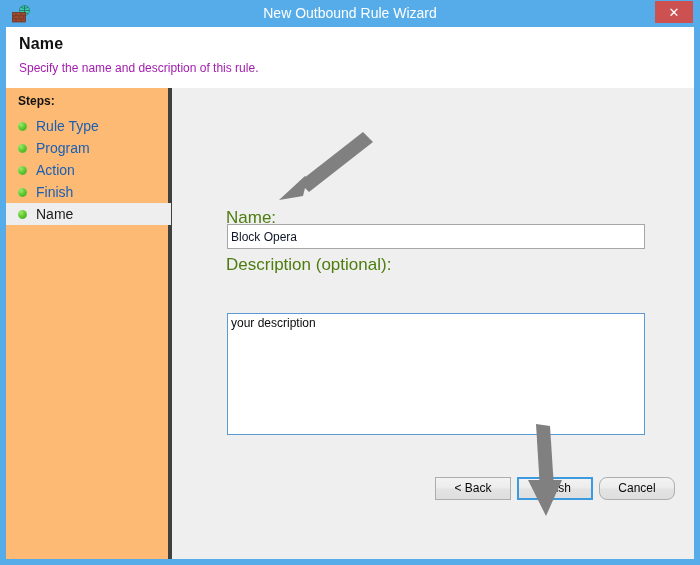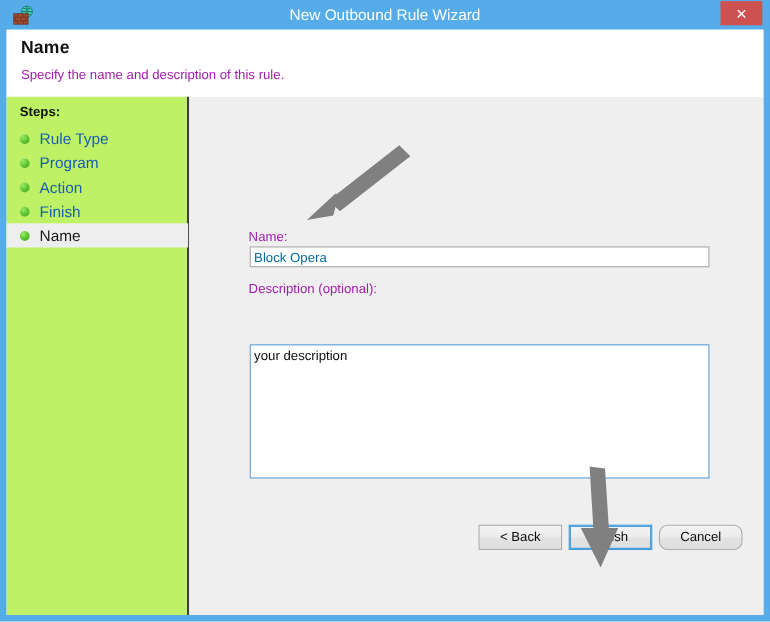--- a/index.html
+++ b/index.html
@@ -104,22 +104,22 @@
     left: 0; top: 61px;
     width: 688px;
     height: 471px;
   }
 
   .sidebar {
     position: absolute;
     left: 0; top: 0;
     width: 166px;
     height: 471px;
-    background: #bef264;
-    border-right: 2px solid #404040;
+    background: #fdba74;
+    border-right: 4px solid #404040;
     box-sizing: border-box;
   }
   .steps-label {
     position: absolute;
     left: 12px; top: 6px;
     font-size: 12px;
     font-weight: bold;
     color: #111111;
   }
   .steps-list {
@@ -154,38 +154,38 @@
     position: absolute;
     left: 166px; top: 0;
     width: 522px;
     height: 471px;
     background: #efefef;
   }
 
   
   .field-label {
     position: absolute;
-    font-size: 12px;
-    color: #a21caf;
+    font-size: 17px;
+    color: #4d7c0f;
     text-align: right;
   }
   .label-name { left: 54px; top: 120px; }
   .label-desc { left: 54px; top: 167px; }
 
   .name-input {
     position: absolute;
     left: 55px; top: 136px;
     width: 418px;
-    height: 19px;
+    height: 25px;
     box-sizing: border-box;
     background: #ffffff;
     border: 1px solid #a6a6a6;
     font-family: "Liberation Sans", sans-serif;
     font-size: 12px;
-    color: #0369a1;
+    color: #0f172a;
     padding: 0 3px;
     outline: none;
   }
 
   .desc-input {
     position: absolute;
     left: 55px; top: 183px;
     width: 418px;
     height: 122px;
     box-sizing: border-box;

